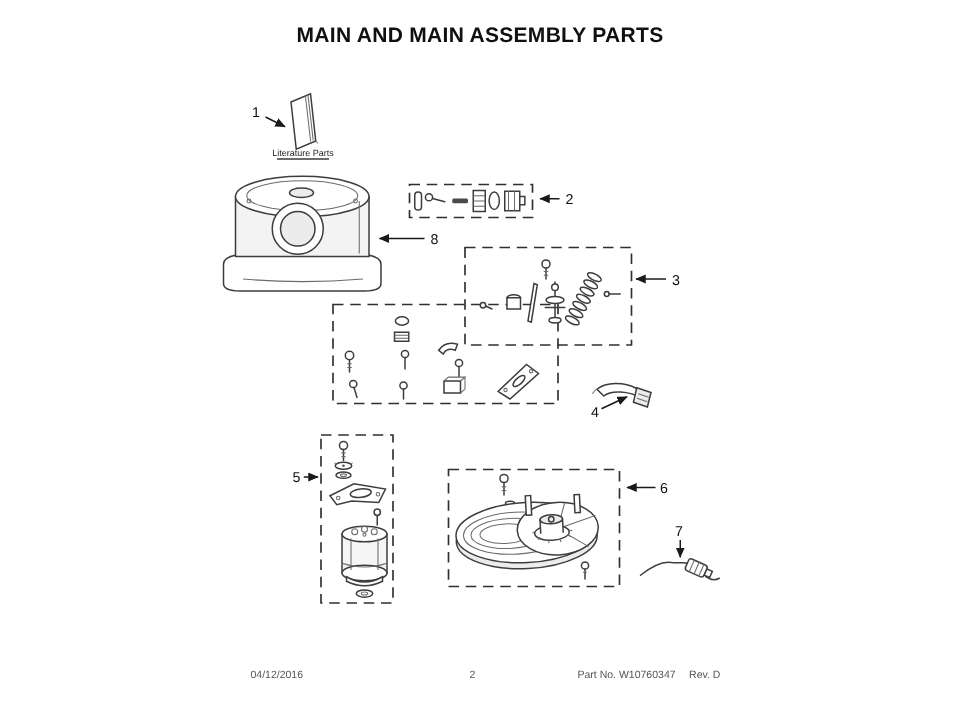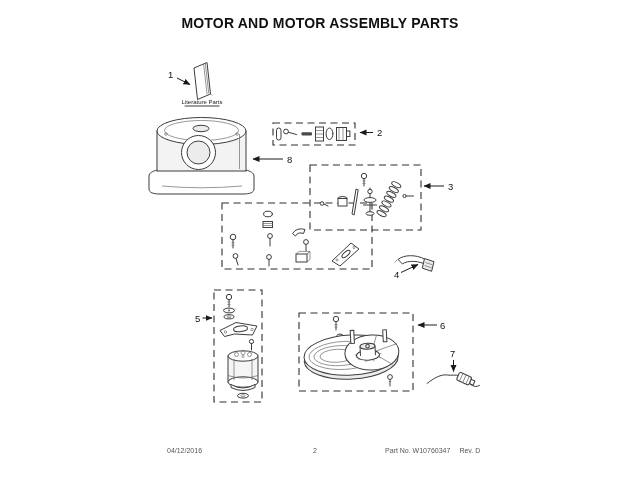--- a/index.html
+++ b/index.html
@@ -21,21 +21,21 @@
   .footer-text{position:absolute;top:447px;font-size:7px;color:#555;}
   .f-date{left:167px;}
   .f-page{left:315px;transform:translateX(-50%);}
   .f-part{left:385px;display:flex;gap:9px;}
 </style>
 </head>
 <body>
 
 <div id="page">
 
-  <div class="title">MOTOR AND MOTOR ASSEMBLY PARTS</div>
+  <div class="title">MAIN AND MAIN ASSEMBLY PARTS</div>
 
   <svg id="diagram" width="640" height="480" viewBox="0 0 640 480">
     <defs>
       <marker id="arw" markerWidth="8" markerHeight="8" refX="6.5" refY="3" orient="auto">
         <path d="M0,0 L7,3 L0,6 Z" fill="#1a1a1a"></path>
       </marker>
     </defs>
 
     <g>
       <path class="fw" d="M194,68 L207,62.5 L210.5,94 L197.5,99.5 Z"></path>

